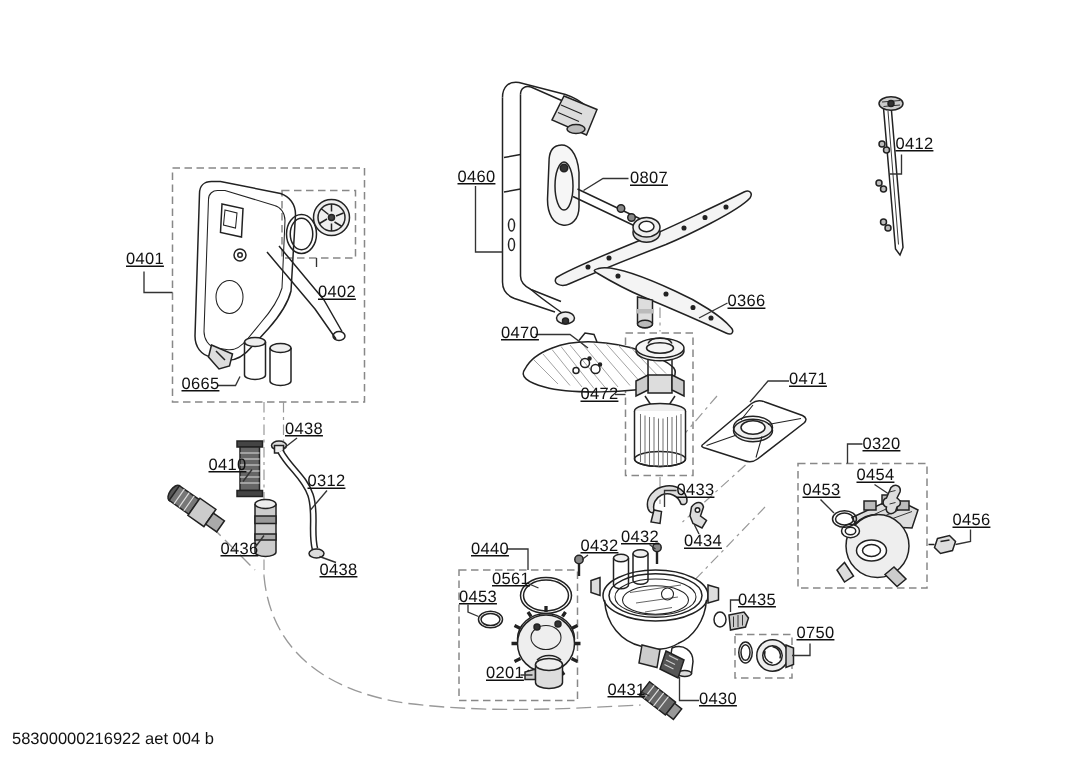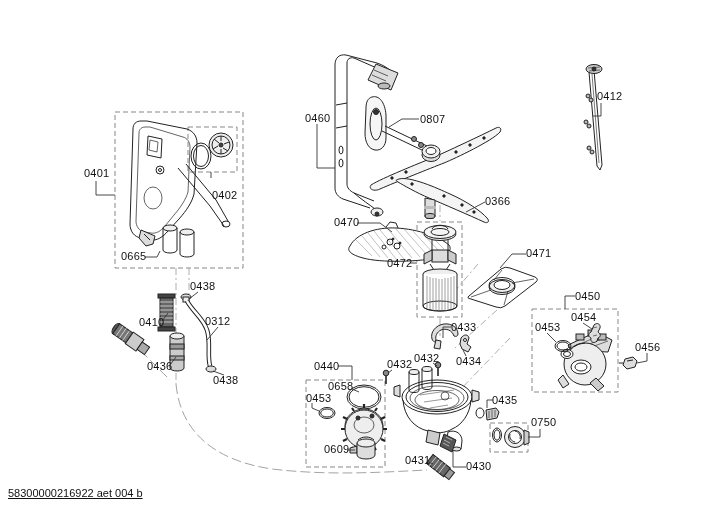--- a/index.html
+++ b/index.html
@@ -1,21 +1,21 @@
 <!DOCTYPE html>
 <html><head>
 <meta charset="utf-8">
 <style>
   html,body{margin:0;padding:0;background:#fff;}
   .stage{position:relative;width:721px;height:509px;background:#fff;overflow:hidden;
          font-family:"Liberation Sans",sans-serif;}
   .stage svg{position:absolute;left:0;top:0;}
   .lbl{position:absolute;font:11px "Liberation Sans",sans-serif;color:#111;
-       white-space:nowrap;letter-spacing:.2px;}
-  .docnum{position:absolute;left:8px;top:487px;font:11px "Liberation Sans",sans-serif;color:#111;text-decoration:underline;}
+       white-space:nowrap;letter-spacing:.2px;text-decoration:underline;}
+  .docnum{position:absolute;left:8px;top:487px;font:11px "Liberation Sans",sans-serif;color:#111;}
 </style>
 </head>
 <body>
 
 <div class="stage">
 
 <svg width="721" height="509" viewBox="0 0 721 509">
 
   <g fill="none" stroke="#888" stroke-width="1" stroke-dasharray="5,3">
     <rect x="115" y="112" width="128" height="156"></rect>
@@ -341,42 +341,42 @@
     <path d="M427,461 L433,464"></path>
     <path d="M466,467 H453 V451"></path>
     <path d="M540,429 V437 H528"></path>
   </g>
 </svg>
 
   <div class="lbl" style="left:84px;top:167px">0401</div>
   <div class="lbl" style="left:212px;top:189px">0402</div>
   <div class="lbl" style="left:121px;top:250px">0665</div>
   <div class="lbl" style="left:190px;top:280px">0438</div>
-  <div class="lbl" style="left:139px;top:316px">0410</div>
+  <div class="lbl" style="left:139px;top:304px">0410</div>
   <div class="lbl" style="left:205px;top:315px">0312</div>
   <div class="lbl" style="left:147px;top:360px">0436</div>
   <div class="lbl" style="left:213px;top:374px">0438</div>
   <div class="lbl" style="left:305px;top:112px">0460</div>
   <div class="lbl" style="left:420px;top:113px">0807</div>
   <div class="lbl" style="left:485px;top:195px">0366</div>
   <div class="lbl" style="left:597px;top:90px">0412</div>
   <div class="lbl" style="left:334px;top:216px">0470</div>
   <div class="lbl" style="left:387px;top:257px">0472</div>
   <div class="lbl" style="left:526px;top:247px">0471</div>
   <div class="lbl" style="left:451px;top:321px">0433</div>
   <div class="lbl" style="left:387px;top:358px">0432</div>
   <div class="lbl" style="left:414px;top:352px">0432</div>
   <div class="lbl" style="left:456px;top:355px">0434</div>
   <div class="lbl" style="left:492px;top:394px">0435</div>
   <div class="lbl" style="left:314px;top:360px">0440</div>
-  <div class="lbl" style="left:328px;top:380px">0658</div>
+  <div class="lbl" style="left:328px;top:380px">0561</div>
   <div class="lbl" style="left:306px;top:392px">0453</div>
-  <div class="lbl" style="left:324px;top:443px">0609</div>
+  <div class="lbl" style="left:324px;top:443px">0201</div>
   <div class="lbl" style="left:405px;top:454px">0431</div>
   <div class="lbl" style="left:466px;top:460px">0430</div>
   <div class="lbl" style="left:531px;top:416px">0750</div>
-  <div class="lbl" style="left:575px;top:290px">0450</div>
+  <div class="lbl" style="left:575px;top:290px">0320</div>
   <div class="lbl" style="left:535px;top:321px">0453</div>
   <div class="lbl" style="left:571px;top:311px">0454</div>
   <div class="lbl" style="left:635px;top:341px">0456</div>
 
   <div class="docnum">58300000216922 aet 004 b</div>
 </div>
 
 </body></html>

